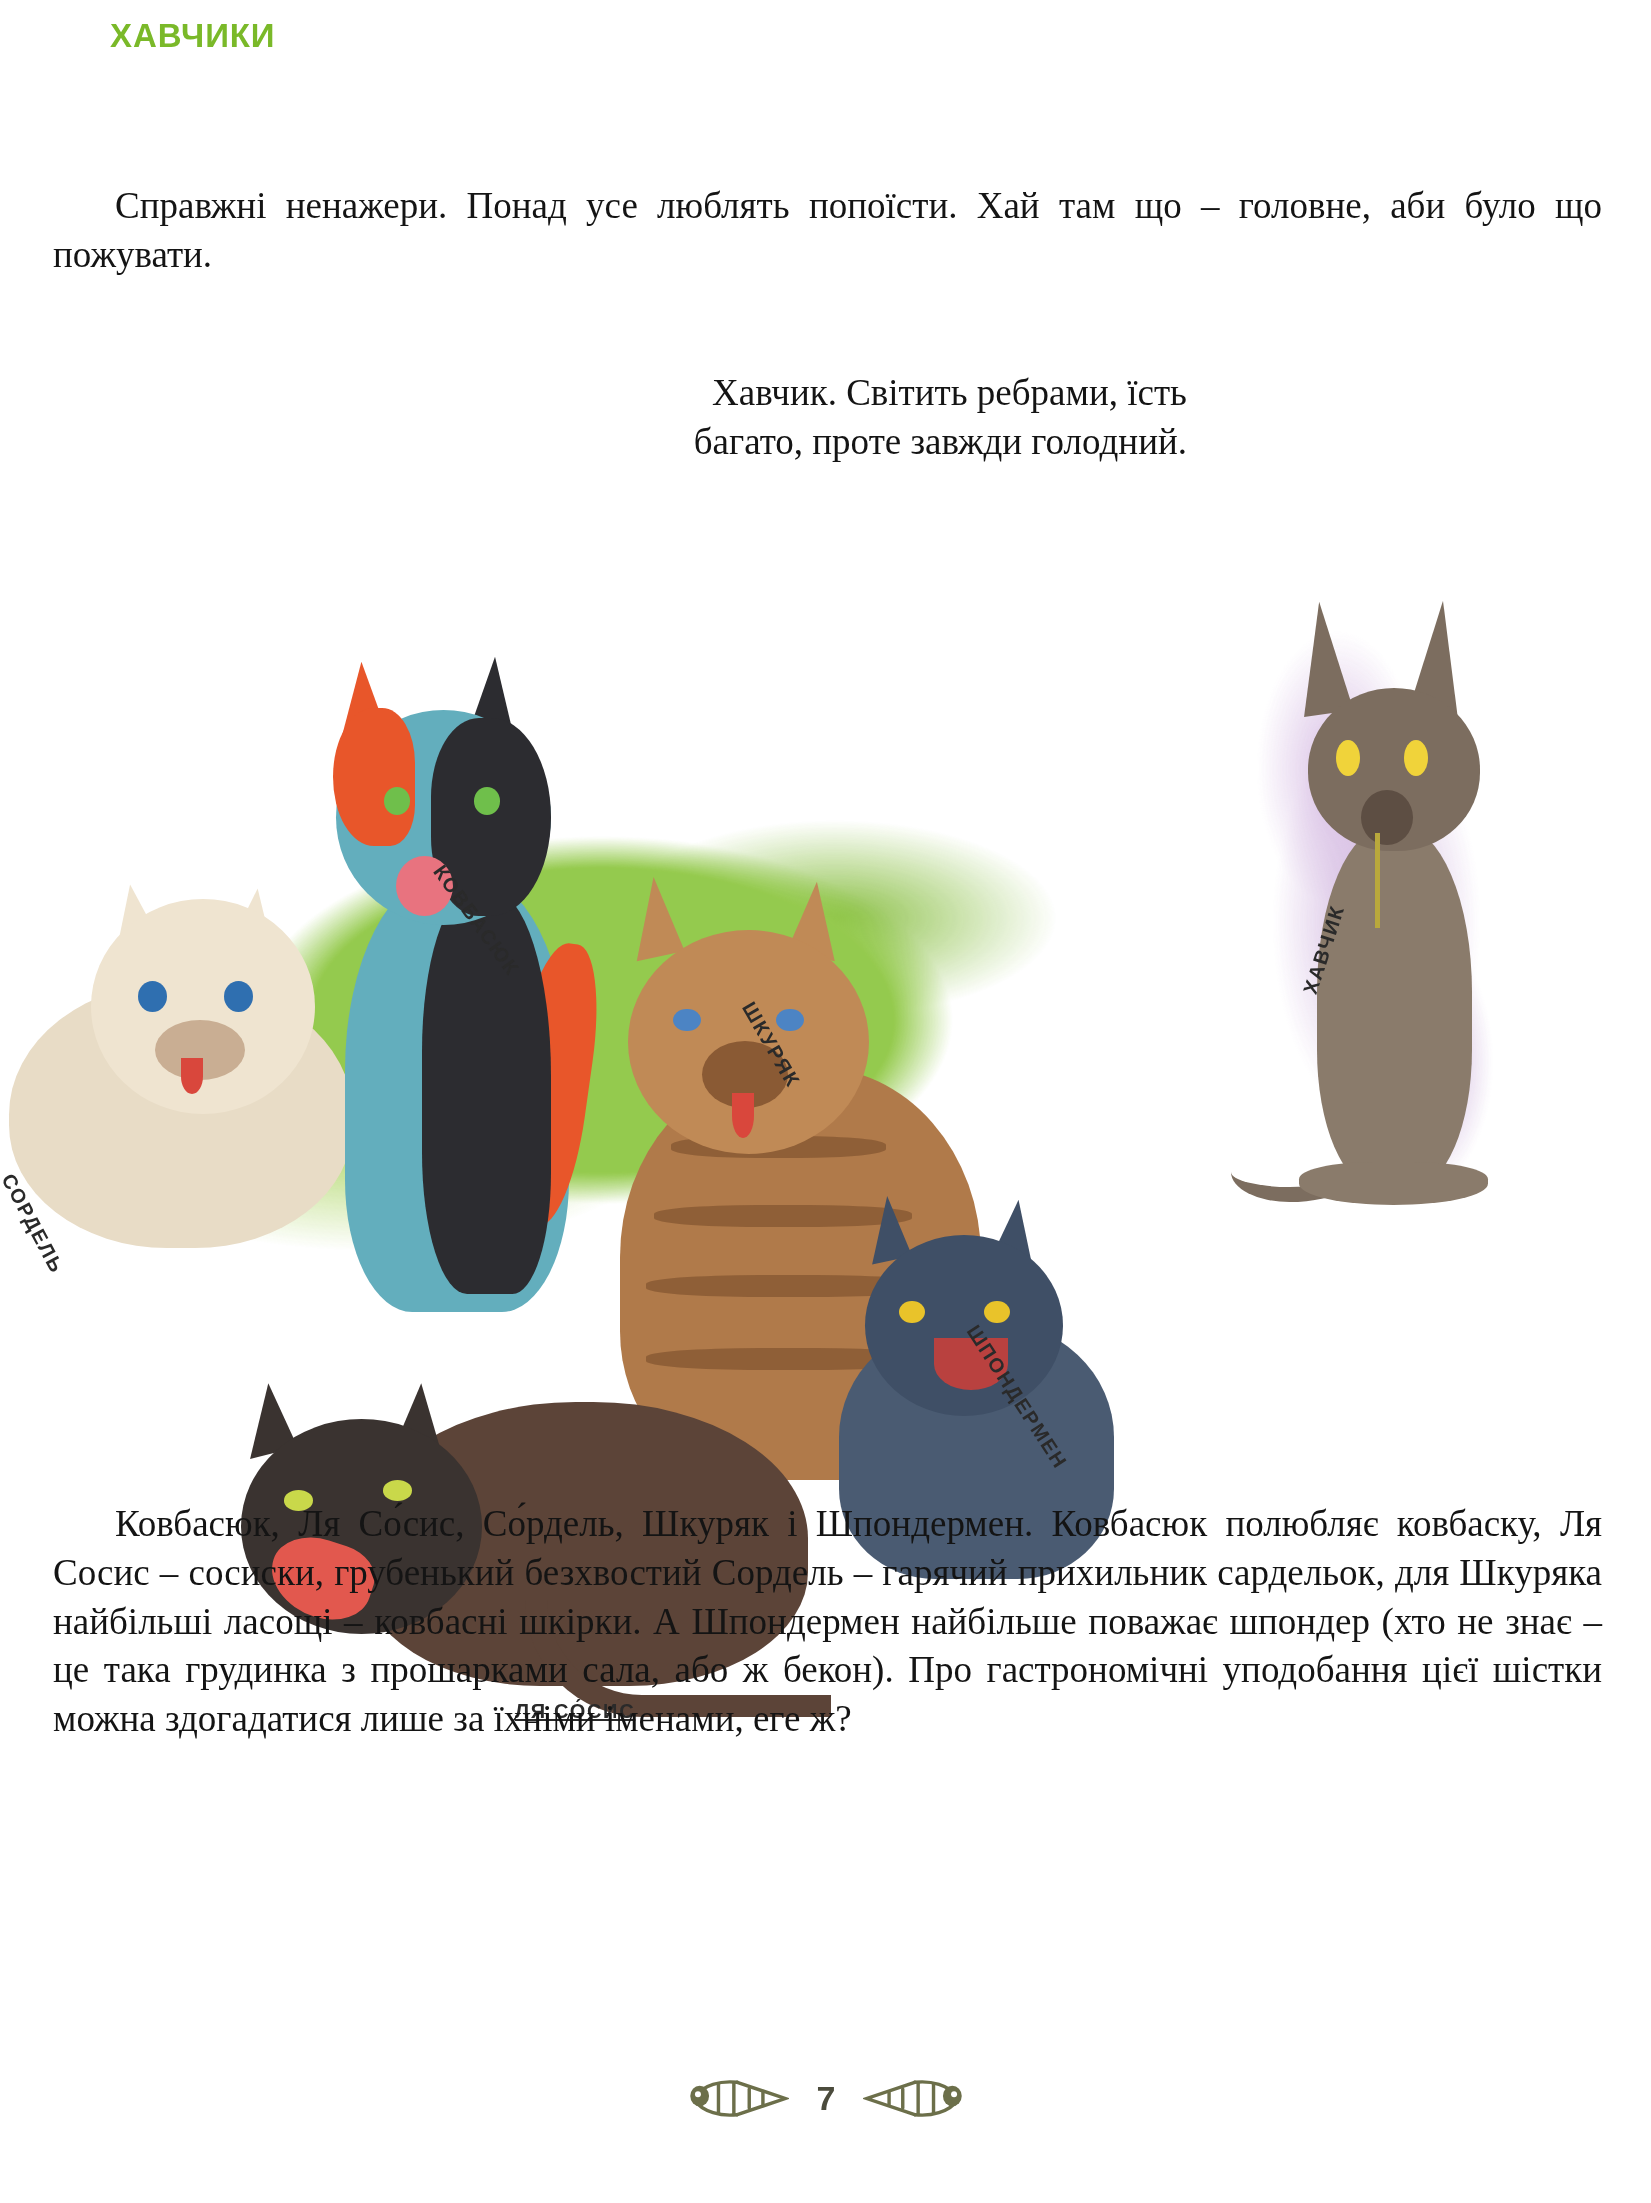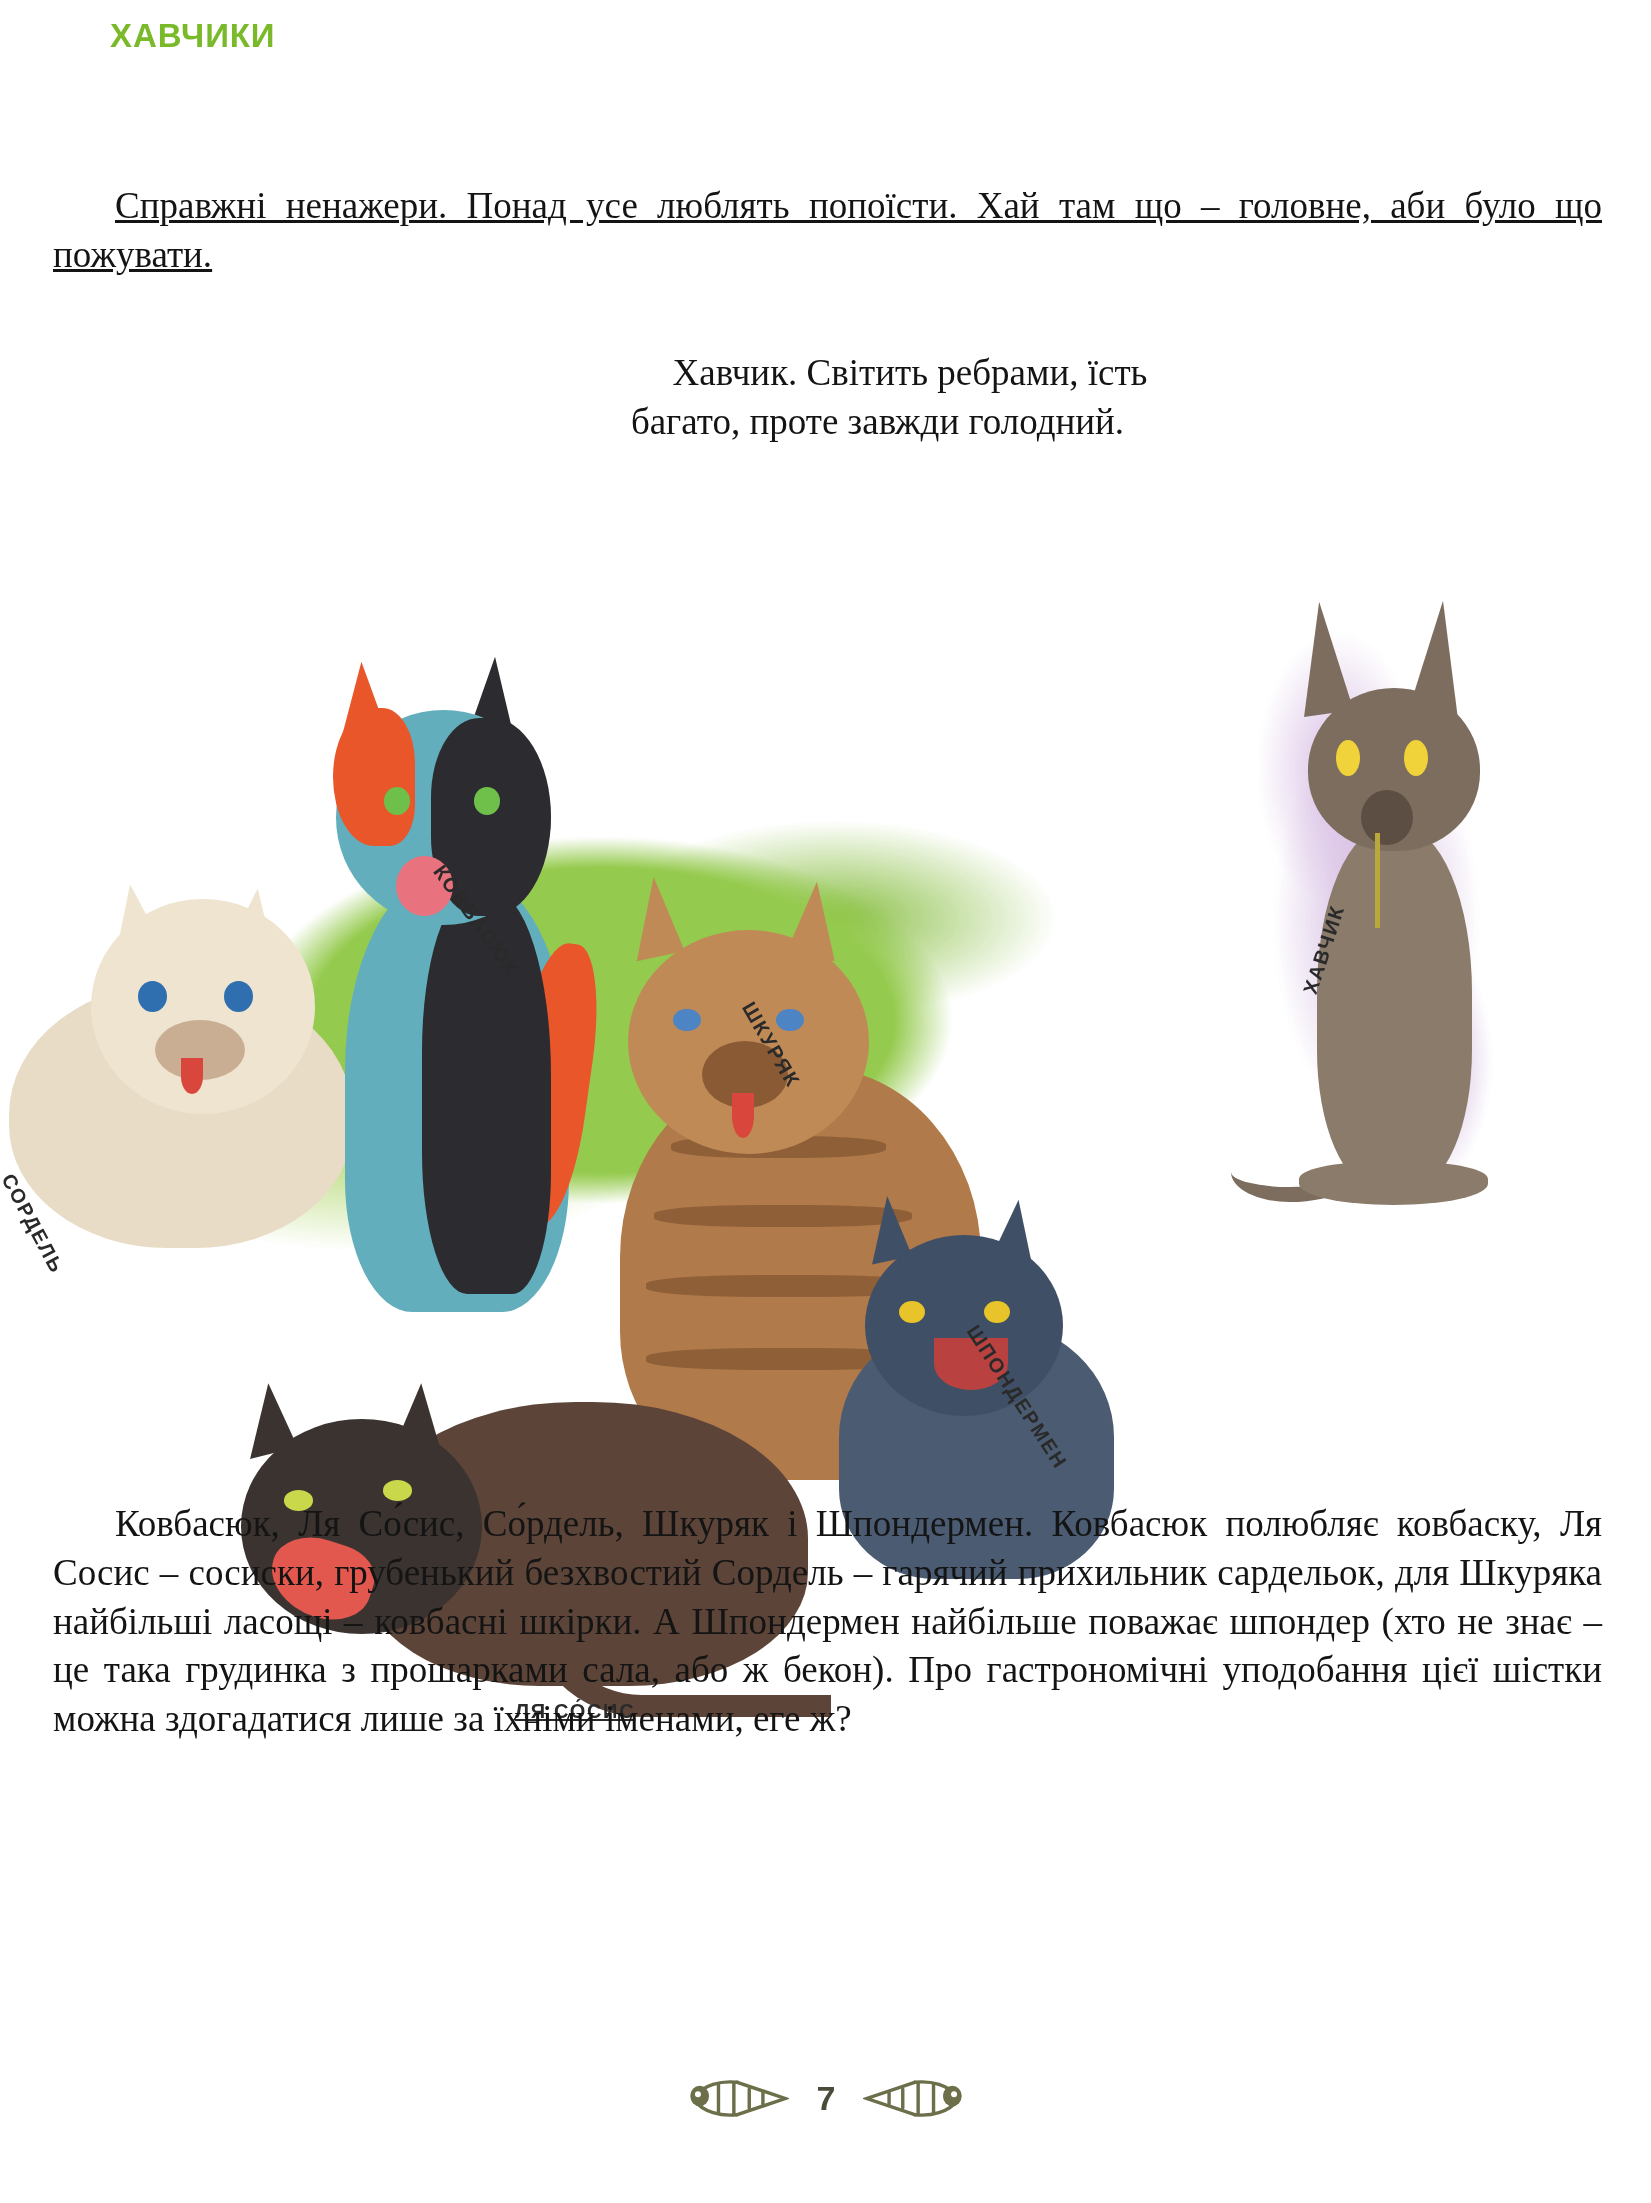--- a/index.html
+++ b/index.html
@@ -42,28 +42,27 @@
     font-size: 37px;
     line-height: 1.32;
     color: #141414;
     text-align: justify;
   }
   .para-intro {
     left: 53px;
     top: 145px;
     width: 1549px;
     text-indent: 62px;
-    text-decoration: underline;
   }
   .para-havchyk {
     left: 568px;
-    top: 312px;
+    top: 332px;
     width: 619px;
     text-indent: 65px;
-    text-align: center;
+    text-align: right;
   }
   .para-bottom {
     left: 53px;
     top: 1463px;
     width: 1549px;
     text-indent: 62px;
   }
 
   
   .illustration {

